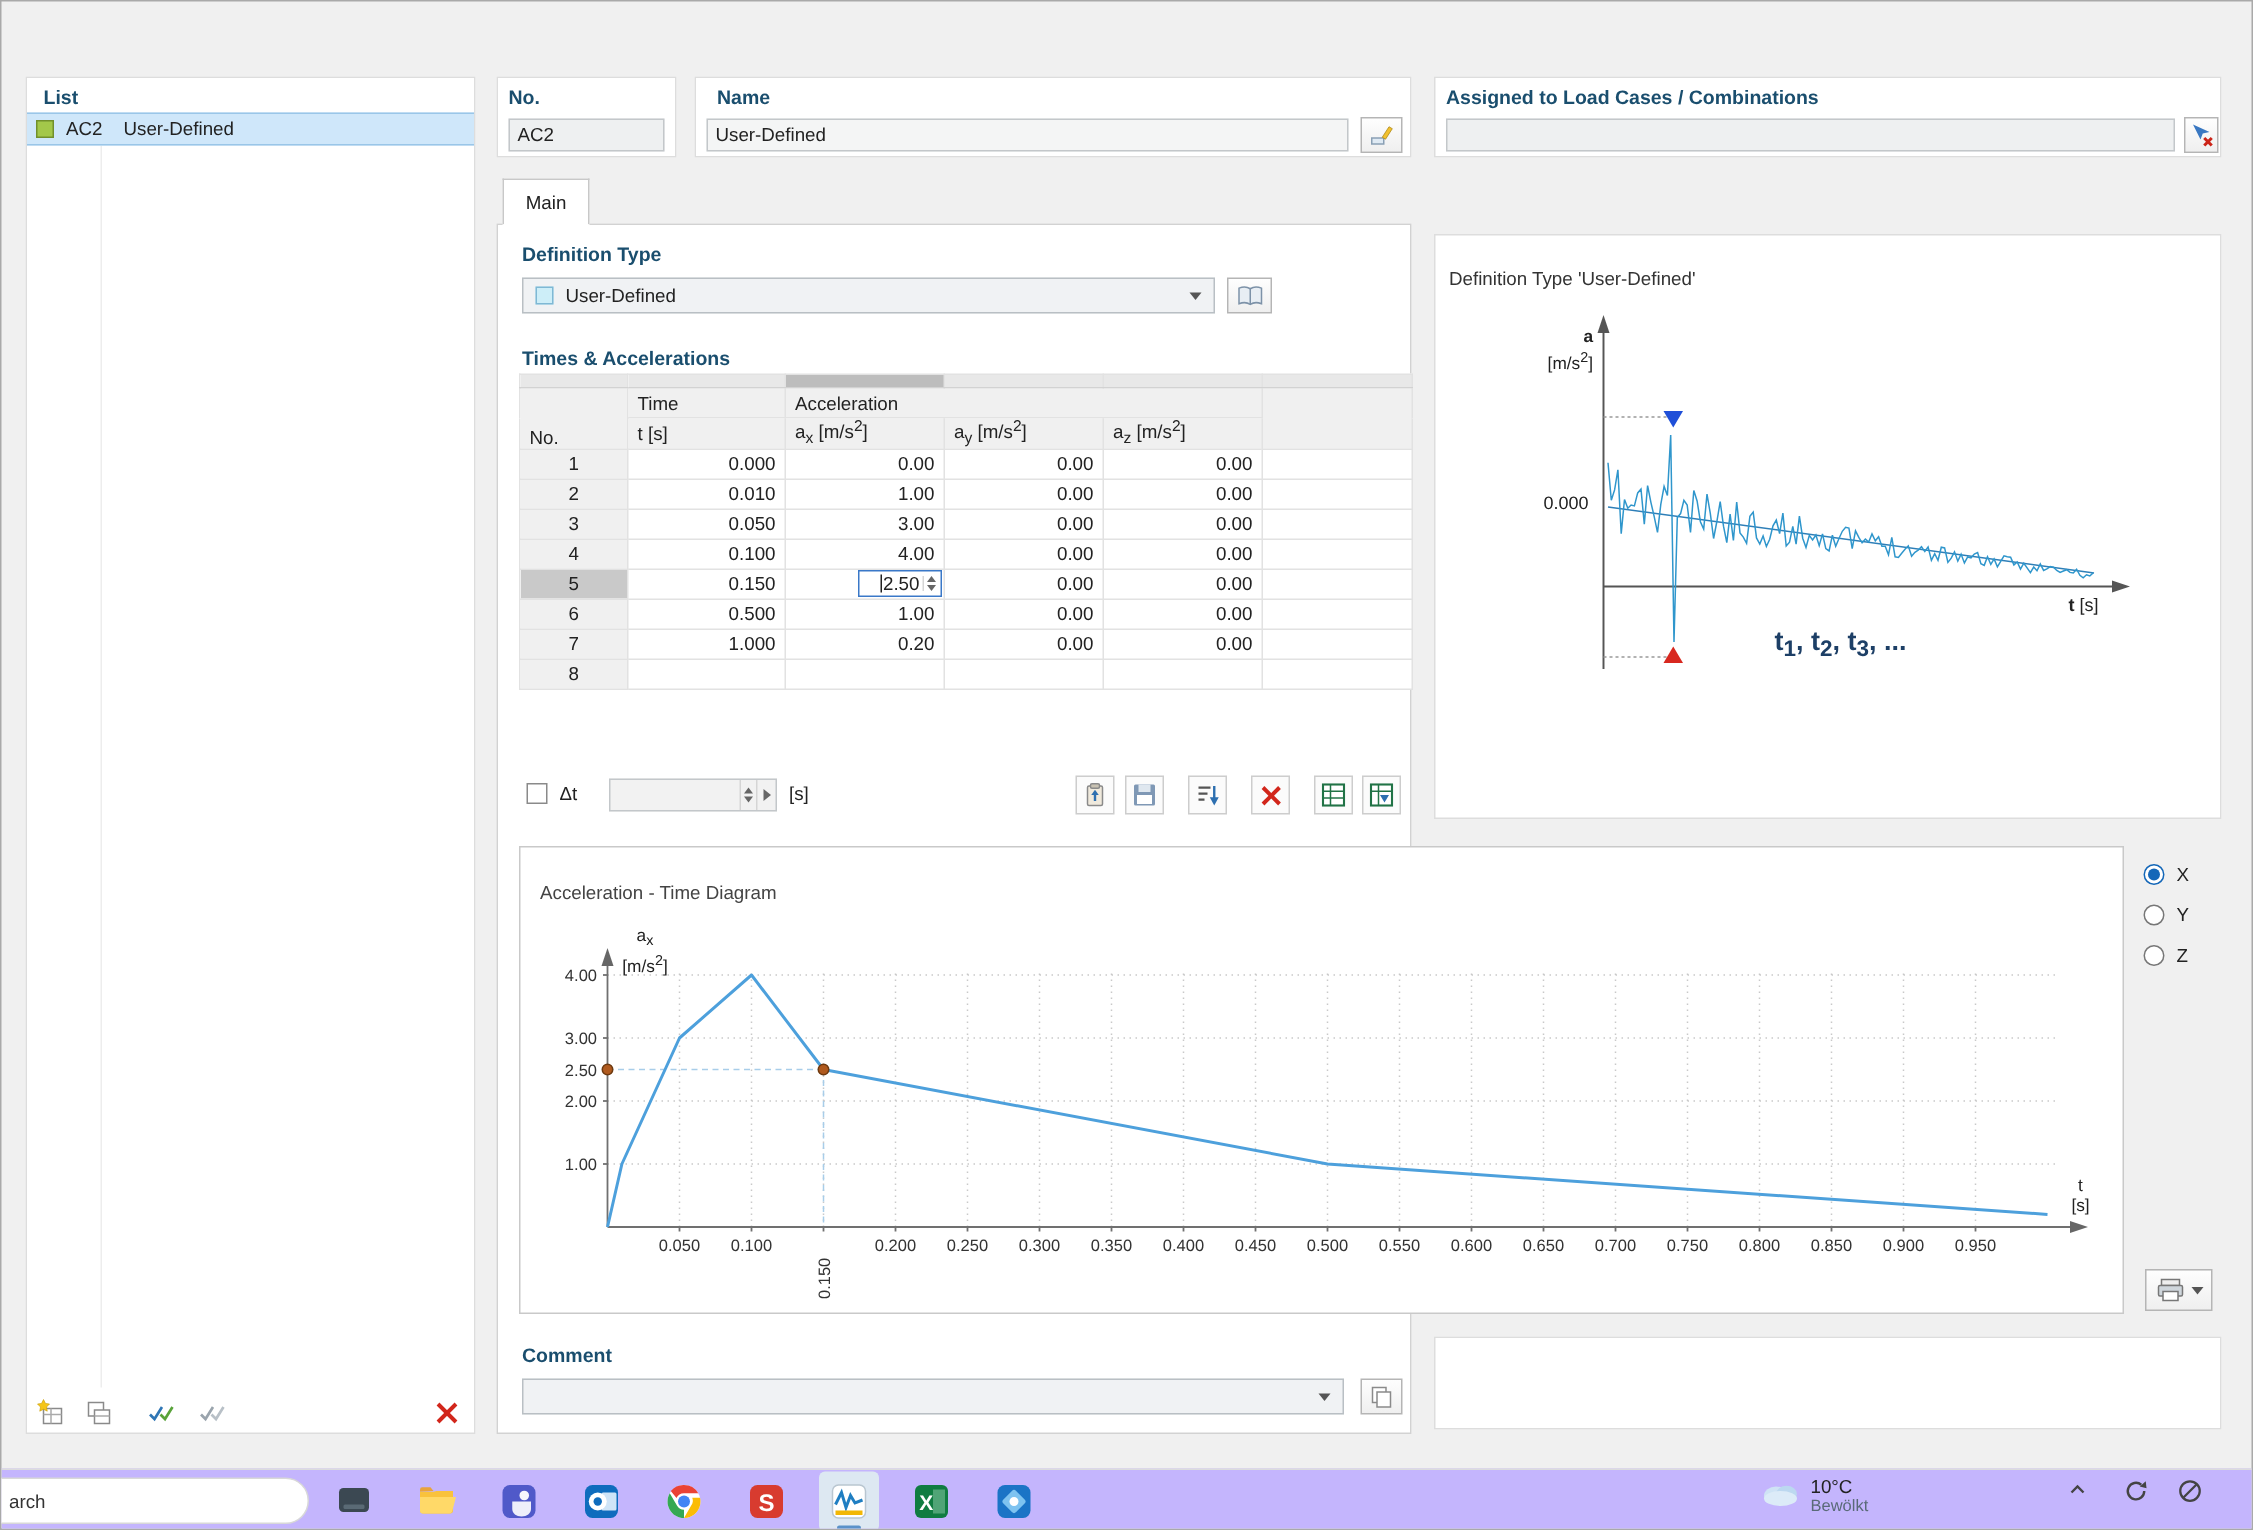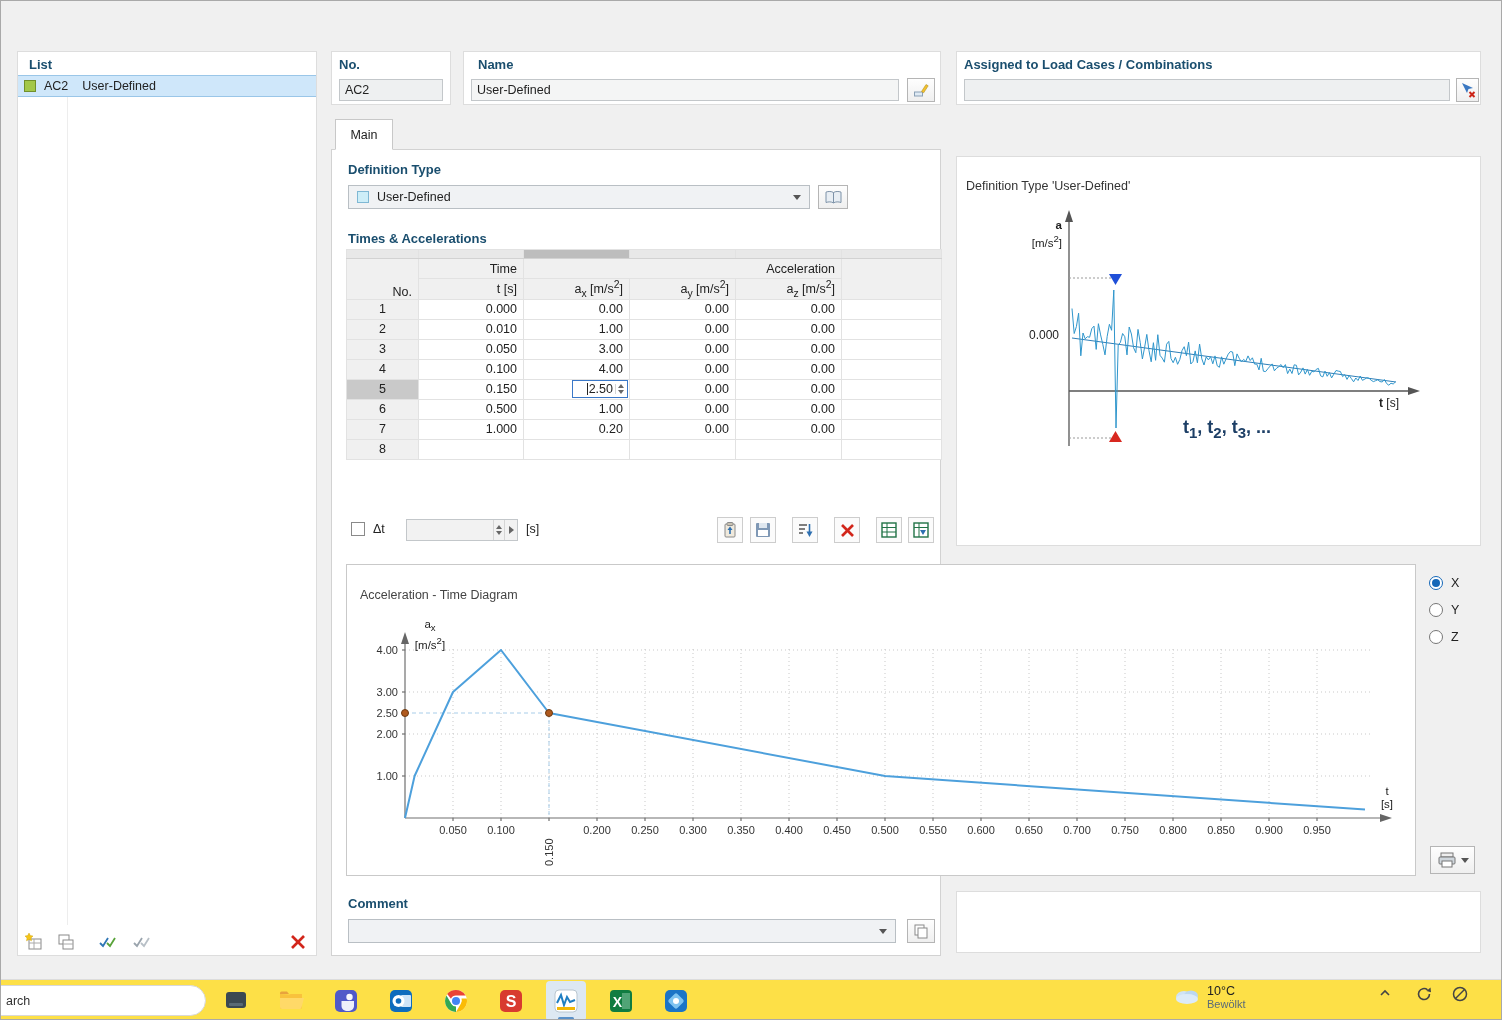--- a/index.html
+++ b/index.html
@@ -16,21 +16,21 @@
 .plain-title{position:absolute;color:#333;font-size:12.5px}
 .field{position:absolute;background:#eef0f1;border:1px solid #c3c7ca;display:flex;align-items:center;padding:0 5px;height:22px}
 .btn{position:absolute;background:linear-gradient(#fefefe,#efefef);border:1px solid #b5b5b5;display:flex;align-items:center;justify-content:center;cursor:pointer}
 .combo{position:absolute;background:#f0f2f4;border:1px solid #b9bfc4;display:flex;align-items:center;padding:0 8px;height:24px}
 .chev{position:absolute;right:8px;width:0;height:0;border-left:4px solid transparent;border-right:4px solid transparent;border-top:5px solid #555}
 .tab{position:absolute;background:#fff;border:1px solid #c8c8c8;border-bottom:1px solid #fff;display:flex;align-items:center;justify-content:center;z-index:3}
 #acc-table{position:absolute;border-collapse:collapse;table-layout:fixed;width:595px;font-size:12.5px;background:#fff}
 #acc-table td{border:1px solid #e2e2e2;height:20px;padding:0 6px;overflow:hidden;white-space:nowrap}
 #acc-table td.strip{height:9px;padding:0;background:#e8e8e8;border-bottom:1px solid #d2d2d2}
 #acc-table td.strip.active{background:#bdbdbd}
-#acc-table td.h{background:#f0f0f0;text-align:right;color:#222}
+#acc-table td.h{background:#f0f0f0;text-align:left;color:#222}
 #acc-table td.hbot{vertical-align:bottom}
 #acc-table td.no-col{background:#f0f0f0;text-align:center}
 #acc-table td.no-col.sel{background:#c9c9c9}
 #acc-table td.num{text-align:right}
 #acc-table td.editing{padding:0 1px}
 .editor{height:18px;width:56px;margin-left:auto;background:#fff;border:1px solid #3a78c8;display:flex;align-items:center;justify-content:flex-end;padding:0 1px}
 .caret{width:1px;height:12px;background:#222;margin-right:1px}
 .ed-val{margin-right:2px}
 .spin{display:flex;flex-direction:column;justify-content:center;gap:2px;padding:0 2px;border-left:1px solid #d5d5d5}
 .spin .up{width:0;height:0;border-left:3.5px solid transparent;border-right:3.5px solid transparent;border-bottom:4px solid #666}
@@ -43,21 +43,21 @@
 .radio.sel{border-color:#1467b8}
 .radio.sel::after{content:"";width:8px;height:8px;border-radius:50%;background:#1467b8}
 svg text{font-family:"Liberation Sans",sans-serif}
 .grid{stroke:#c9c9c9;stroke-dasharray:1,3}
 .cross{stroke:#a8cde9;stroke-dasharray:4,3}
 .axis{stroke:#707070;stroke-width:1.2}
 .tick{font-size:11px;fill:#333}
 .paxis{stroke:#555;stroke-width:1.3}
 .pdot{stroke:#999;stroke-dasharray:2,2}
 .overlay{position:absolute;line-height:13px;font-size:11.5px;color:#222}
-.taskbar{position:absolute;left:0;top:978px;width:1502px;height:42px;background:#fde047;border-top:1px solid #dcdcdc}
+.taskbar{position:absolute;left:0;top:978px;width:1502px;height:42px;background:#c4b5fd;border-top:1px solid #dcdcdc}
 .search-pill{position:absolute;left:-48px;top:5px;width:253px;height:31px;border-radius:17px;background:#fff;border:1px solid #d8d8d8;display:flex;align-items:center;padding-left:52px;color:#333}
 #tb-icons{position:absolute;left:215px;top:1px;display:flex;gap:15px}
 .tb-btn{position:relative;width:40px;height:40px;display:flex;align-items:center;justify-content:center;border-radius:4px;cursor:pointer}
 .tb-btn.active{background:#dde8f2}
 .tb-btn.active .ind{position:absolute;bottom:1px;left:12px;width:16px;height:3px;border-radius:2px;background:#5a91c9}
 .tray-btn{position:absolute;top:5px;width:32px;height:32px;display:flex;align-items:flex-start;justify-content:center;cursor:pointer}
 .list-item{position:absolute;display:flex;align-items:center;background:#cfe7fa;border-top:1px solid #9ac6e8;border-bottom:1px solid #9ac6e8;cursor:pointer}
 </style>
 </head>
 <body>

